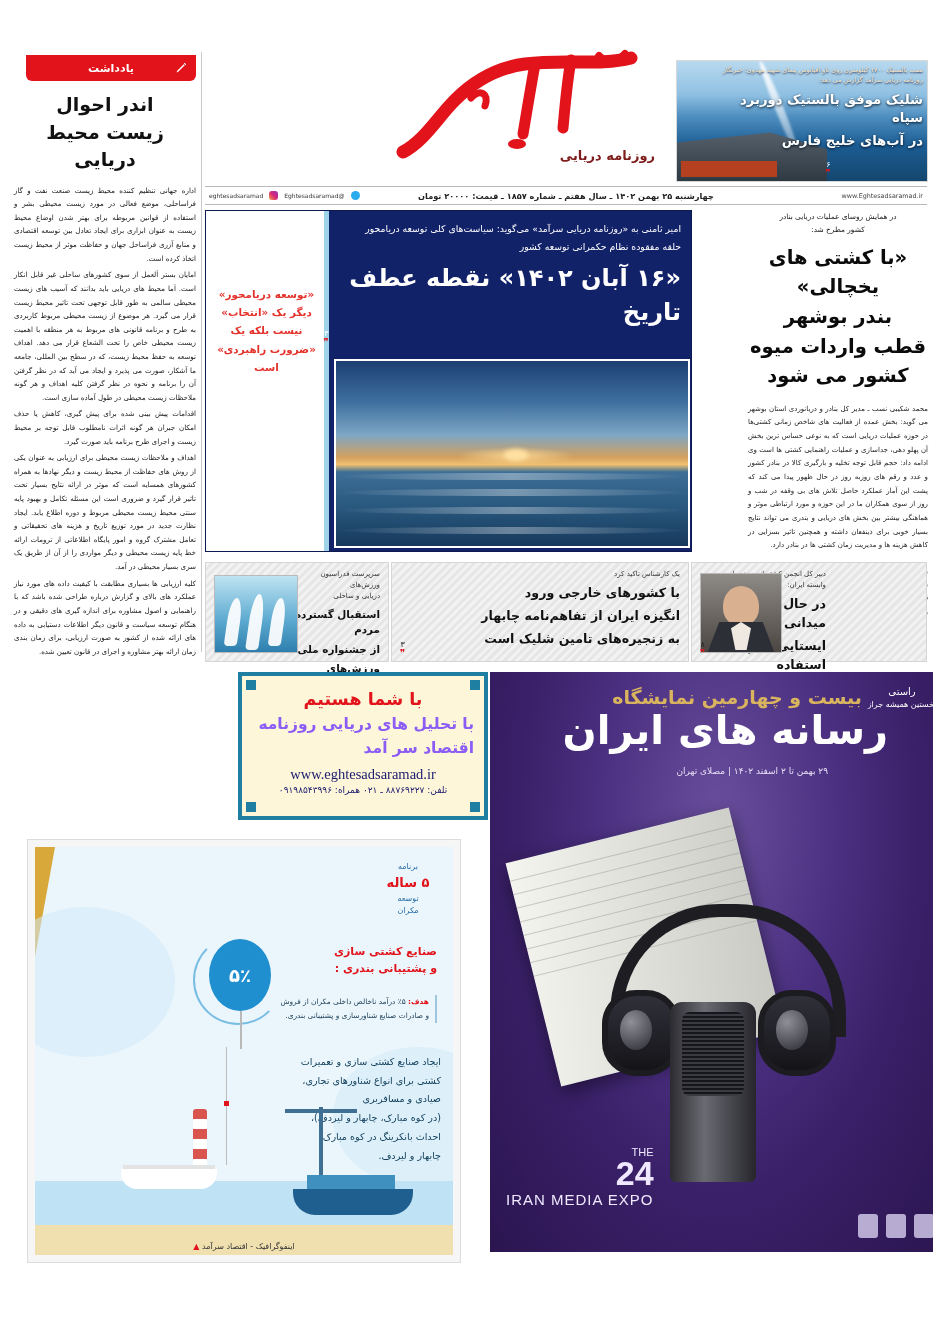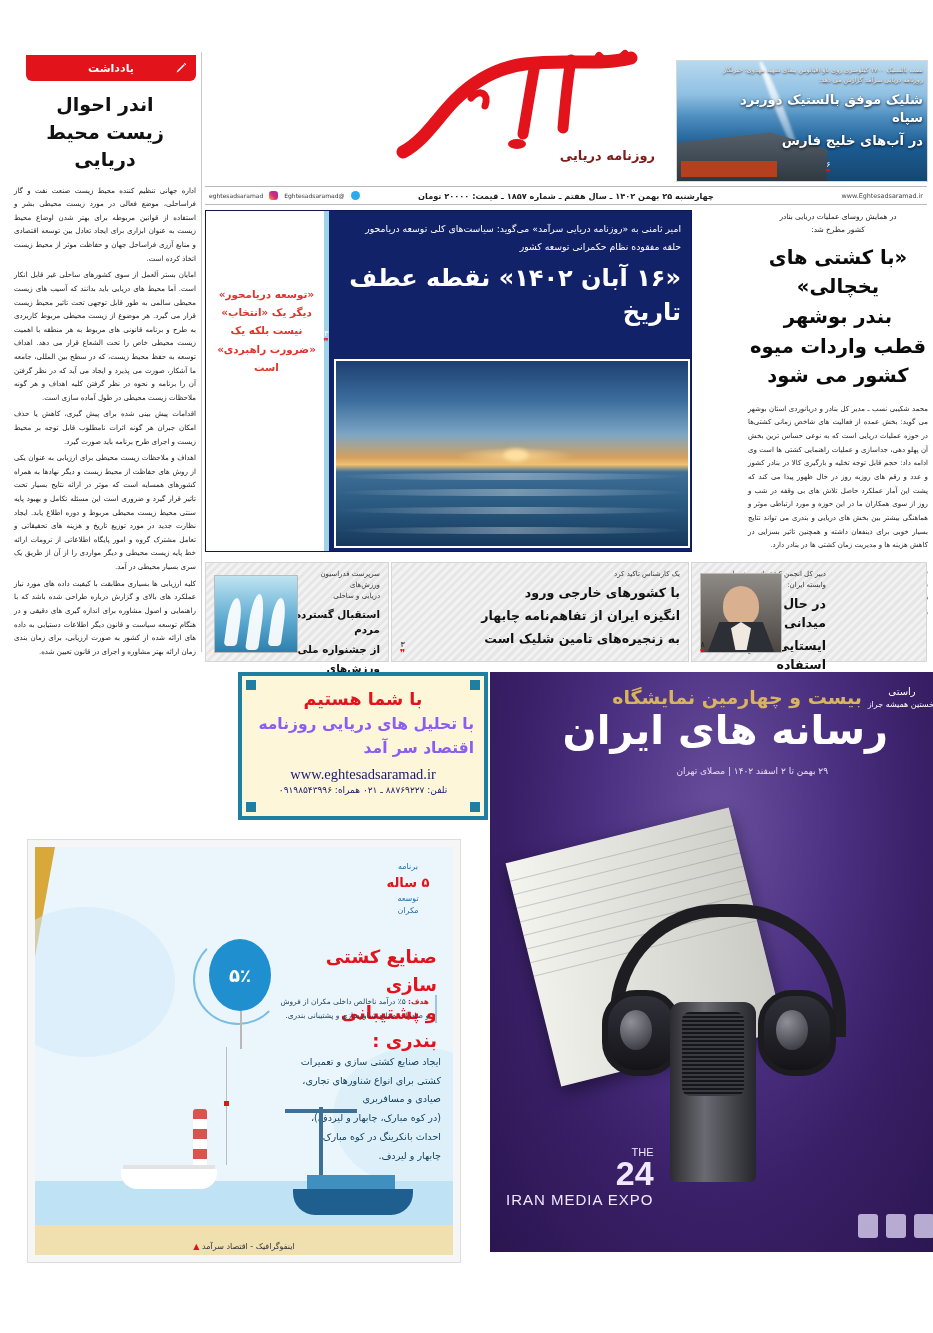--- a/index.html
+++ b/index.html
@@ -176,21 +176,21 @@
   .info{position:absolute;left:28px;top:840px;width:432px;height:422px;
       background:#eaf6fc;border:7px solid #f6f6f6;box-sizing:border-box;overflow:hidden;
       box-shadow:0 0 0 1px #dcdcdc;}
   .info-gold{position:absolute;left:0;top:0;width:20px;height:110px;background:#d9a83a;
       clip-path:polygon(0 0,100% 0,0 100%);}
   .ig-blob{position:absolute;background:#cfe9f7;border-radius:50%;}
   .ig-logo{position:absolute;right:16px;top:14px;width:58px;text-align:center;
       font-size:8px;color:#2a6ea8;line-height:1.5;}
   .ig-logo .big{color:#e2131b;font-size:13px;font-weight:bold;}
   .ig-title{position:absolute;right:16px;top:96px;width:150px;text-align:right;
-      color:#e2131b;font-size:18px;font-weight:bold;line-height:1.55;}
+      color:#e2131b;font-size:11px;font-weight:bold;line-height:1.55;}
   .ig-goal{position:absolute;right:16px;top:148px;width:150px;text-align:right;
       font-size:7.4px;line-height:1.9;color:#23445c;border-right:2px solid #9dc6de;padding-right:6px;}
   .ig-goal .lbl{color:#e2131b;font-weight:bold;}
   .ig-circle{position:absolute;right:182px;top:92px;width:62px;height:72px;border-radius:50%;
       background:#1f8fd0;color:#fff;display:flex;align-items:center;justify-content:center;
       font-size:18px;font-weight:bold;}
   .ig-stem{position:absolute;right:211px;top:164px;width:2px;height:38px;background:#b9b9b9;}
   .ig-arc{position:absolute;right:170px;top:88px;width:86px;height:86px;border:2px solid #1f8fd0;
       border-radius:50%;border-top-color:transparent;border-right-color:transparent;opacity:.55;}
   .ig-desc{position:absolute;right:12px;top:206px;width:218px;text-align:right;

